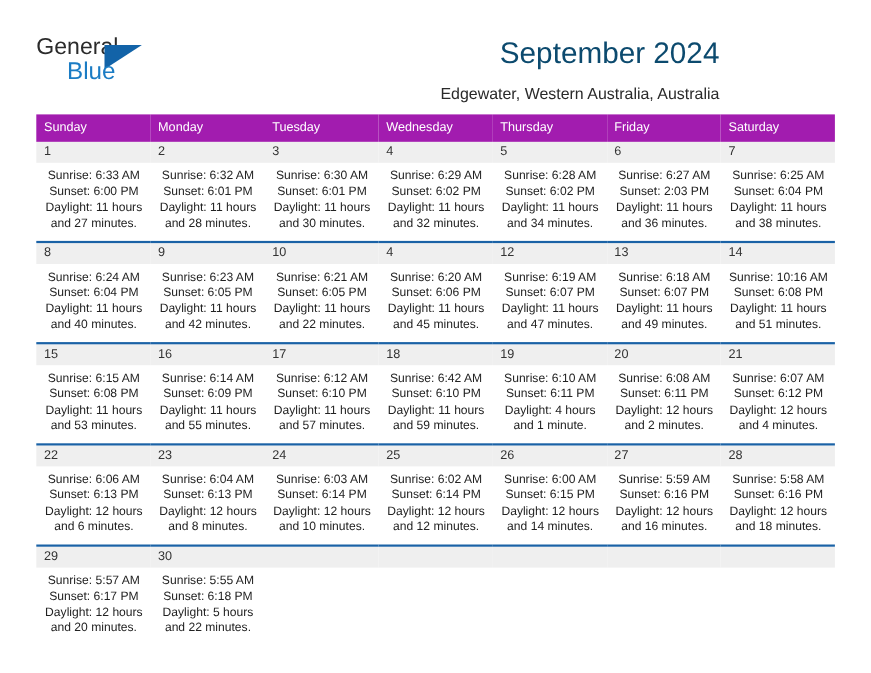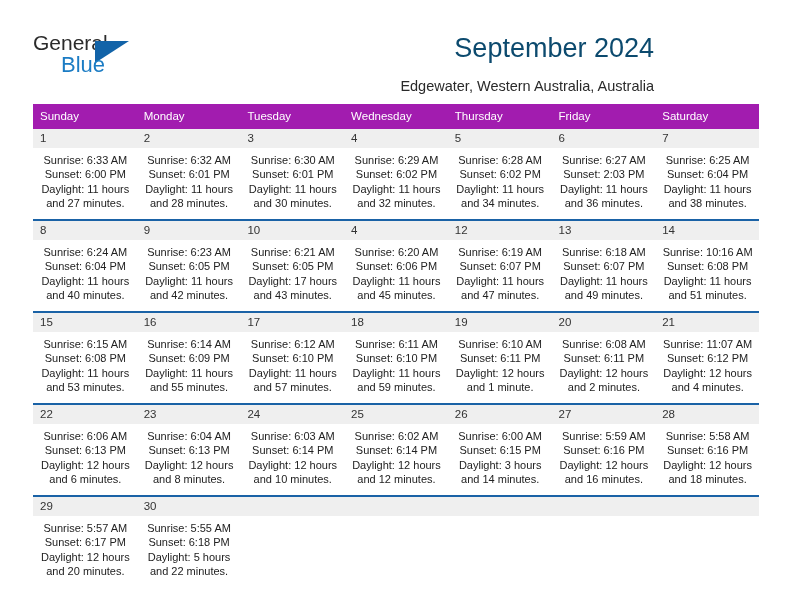--- a/index.html
+++ b/index.html
@@ -282,21 +282,21 @@
             <div class="daylight">Daylight: 11 hours and 42 minutes.</div>
           </div>
             </div>
           </td>
         <td>
             <div class="cell-inner">
           <div class="daynum">10</div>
           <div class="details">
             <div>Sunrise: 6:21 AM</div>
             <div>Sunset: 6:05 PM</div>
-            <div class="daylight">Daylight: 17 hours and 43 minutes.</div>
+            <div class="daylight">Daylight: 11 hours and 22 minutes.</div>
           </div>
             </div>
           </td>
         <td>
             <div class="cell-inner">
           <div class="daynum">4</div>
           <div class="details">
             <div>Sunrise: 6:20 AM</div>
             <div>Sunset: 6:06 PM</div>
             <div class="daylight">Daylight: 11 hours and 45 minutes.</div>
@@ -363,51 +363,51 @@
             <div>Sunrise: 6:12 AM</div>
             <div>Sunset: 6:10 PM</div>
             <div class="daylight">Daylight: 11 hours and 57 minutes.</div>
           </div>
             </div>
           </td>
         <td>
             <div class="cell-inner">
           <div class="daynum">18</div>
           <div class="details">
-            <div>Sunrise: 6:11 AM</div>
+            <div>Sunrise: 6:42 AM</div>
             <div>Sunset: 6:10 PM</div>
             <div class="daylight">Daylight: 11 hours and 59 minutes.</div>
           </div>
             </div>
           </td>
         <td>
             <div class="cell-inner">
           <div class="daynum">19</div>
           <div class="details">
             <div>Sunrise: 6:10 AM</div>
             <div>Sunset: 6:11 PM</div>
-            <div class="daylight">Daylight: 12 hours and 1 minute.</div>
+            <div class="daylight">Daylight: 4 hours and 1 minute.</div>
           </div>
             </div>
           </td>
         <td>
             <div class="cell-inner">
           <div class="daynum">20</div>
           <div class="details">
             <div>Sunrise: 6:08 AM</div>
             <div>Sunset: 6:11 PM</div>
             <div class="daylight">Daylight: 12 hours and 2 minutes.</div>
           </div>
             </div>
           </td>
         <td>
             <div class="cell-inner">
           <div class="daynum">21</div>
           <div class="details">
-            <div>Sunrise: 11:07 AM</div>
+            <div>Sunrise: 6:07 AM</div>
             <div>Sunset: 6:12 PM</div>
             <div class="daylight">Daylight: 12 hours and 4 minutes.</div>
           </div>
             </div>
           </td>
       </tr>
 
       <tr class="week-row">
         <td>
             <div class="cell-inner">
@@ -448,21 +448,21 @@
             <div class="daylight">Daylight: 12 hours and 12 minutes.</div>
           </div>
             </div>
           </td>
         <td>
             <div class="cell-inner">
           <div class="daynum">26</div>
           <div class="details">
             <div>Sunrise: 6:00 AM</div>
             <div>Sunset: 6:15 PM</div>
-            <div class="daylight">Daylight: 3 hours and 14 minutes.</div>
+            <div class="daylight">Daylight: 12 hours and 14 minutes.</div>
           </div>
             </div>
           </td>
         <td>
             <div class="cell-inner">
           <div class="daynum">27</div>
           <div class="details">
             <div>Sunrise: 5:59 AM</div>
             <div>Sunset: 6:16 PM</div>
             <div class="daylight">Daylight: 12 hours and 16 minutes.</div>

